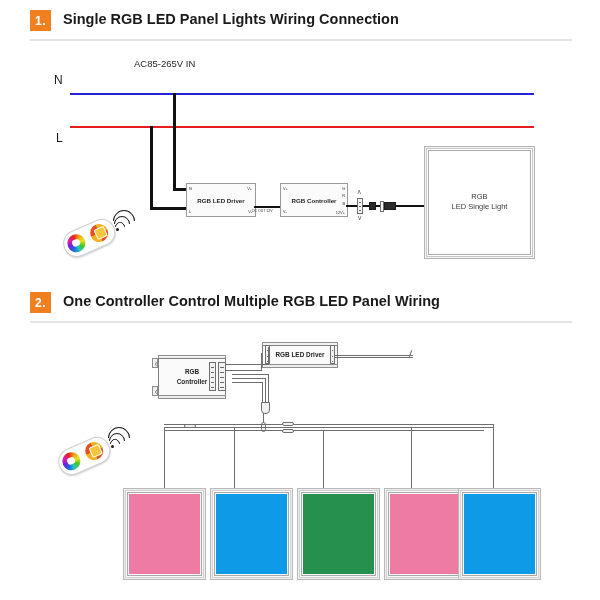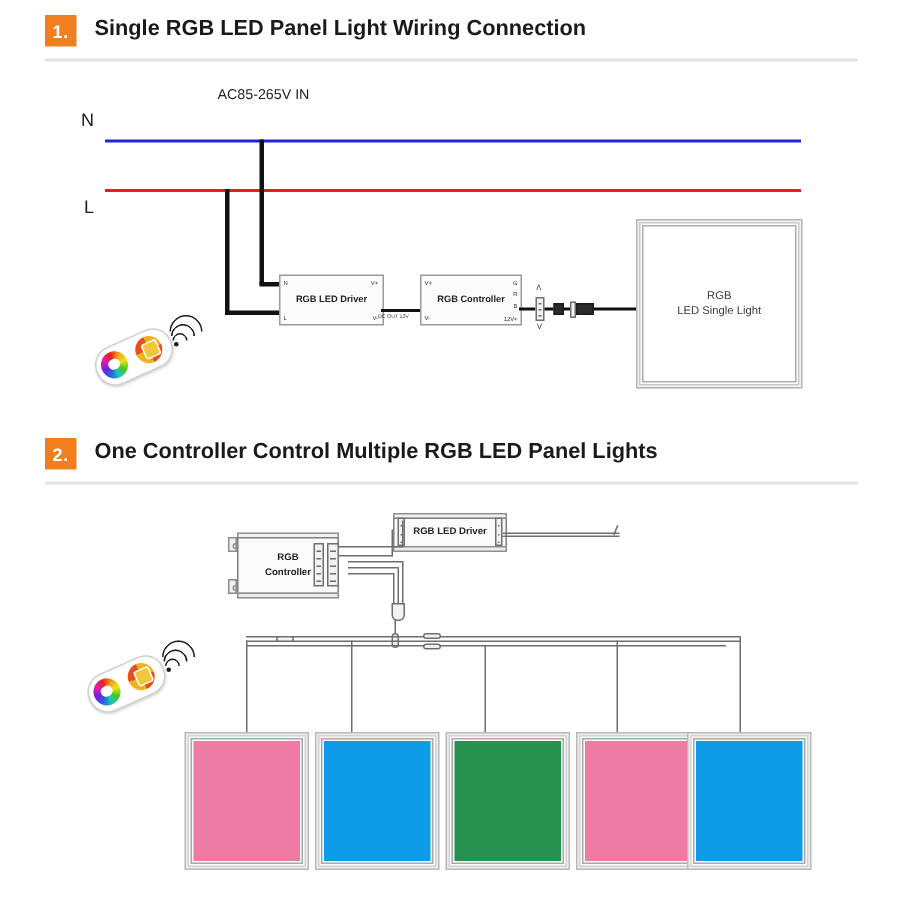--- a/index.html
+++ b/index.html
@@ -111,27 +111,27 @@
   .conn{position:absolute;background:#f2f2f2;border:1px solid #6f6f6f;box-sizing:border-box;}
   .conn i{position:absolute;left:1px;right:1px;height:1.1px;background:#6a6a6a;}
 </style>
 </head>
 <body>
 
 <div class="page">
 
   <div class="sec-head" style="top:10px;">
     <div class="badge">1.</div>
-    <div class="sec-title">Single RGB LED Panel Light Wiring Connection</div>
+    <div class="sec-title">Single RGB LED Panel Lights Wiring Connection</div>
     <div class="rule"></div>
   </div>
 
   <div>
 
-    <div class="lbl" style="left:145px;top:58px;font-size:9.5px;color:#1f1f1f;">AC85-265V IN</div>
+    <div class="lbl" style="left:134px;top:58px;font-size:9.5px;color:#1f1f1f;">AC85-265V IN</div>
 
     <div class="lbl" style="left:54px;top:73px;font-size:12px;color:#1a1a1a;">N</div>
     <div class="lbl" style="left:56px;top:131px;font-size:12px;color:#1a1a1a;">L</div>
 
     <div class="wire-blue" style="left:70px;top:93px;width:464px;"></div>
     <div class="wire-red" style="left:70px;top:126px;width:464px;"></div>
 
     <div class="wire" style="left:173px;top:93px;width:3px;height:97px;"></div>
     <div class="wire" style="left:173px;top:188px;width:14px;height:3px;"></div>
 
@@ -197,21 +197,21 @@
     <div class="waves" style="left:116px;top:211px;width:26px;height:24px;">
       <span class="dot" style="left:0px;top:17px;"></span>
       <span style="left:-1px;top:11px;width:8px;height:8px;"></span>
       <span style="left:-2px;top:5px;width:14px;height:14px;"></span>
       <span style="left:-3px;top:-1px;width:20px;height:20px;"></span>
     </div>
   </div>
 
   <div class="sec-head" style="top:292px;">
     <div class="badge">2.</div>
-    <div class="sec-title">One Controller Control Multiple RGB LED Panel Lights</div>
+    <div class="sec-title">One Controller Control Multiple RGB LED Panel Wiring</div>
     <div class="rule"></div>
   </div>
 
   <div>
 
     <div class="box3" style="left:158px;top:355px;width:68px;height:44px;">
       <div class="top"></div>
         <div class="main"></div>
         <div class="bot"></div>
       <div class="label">

